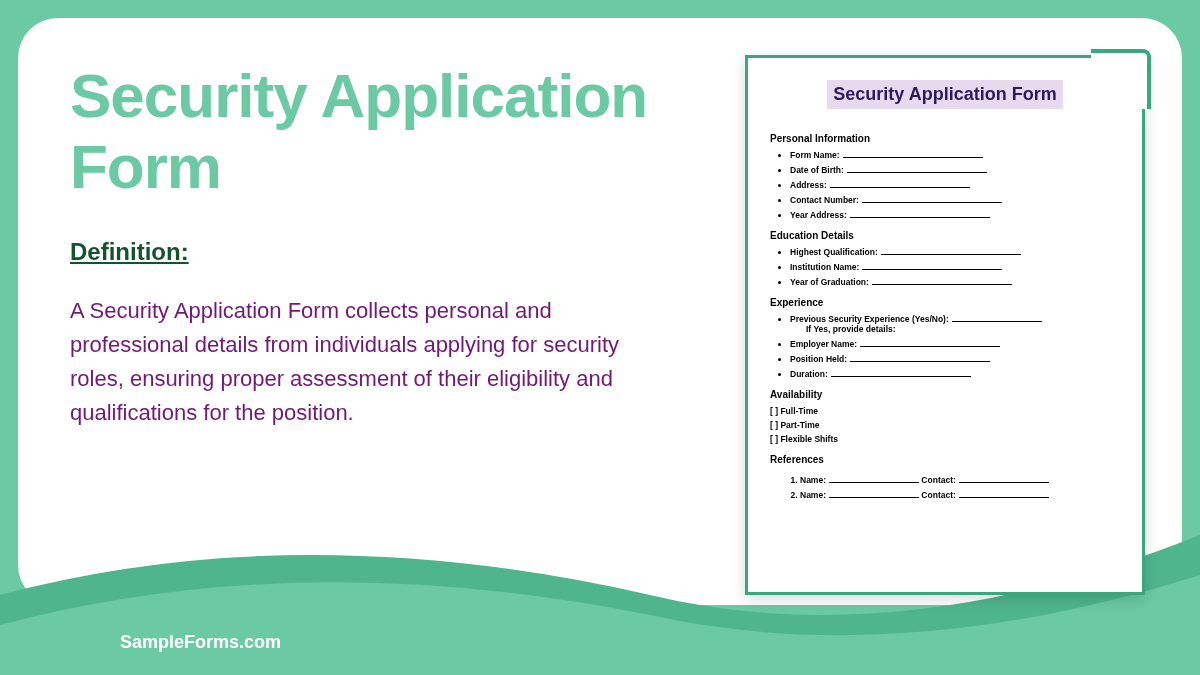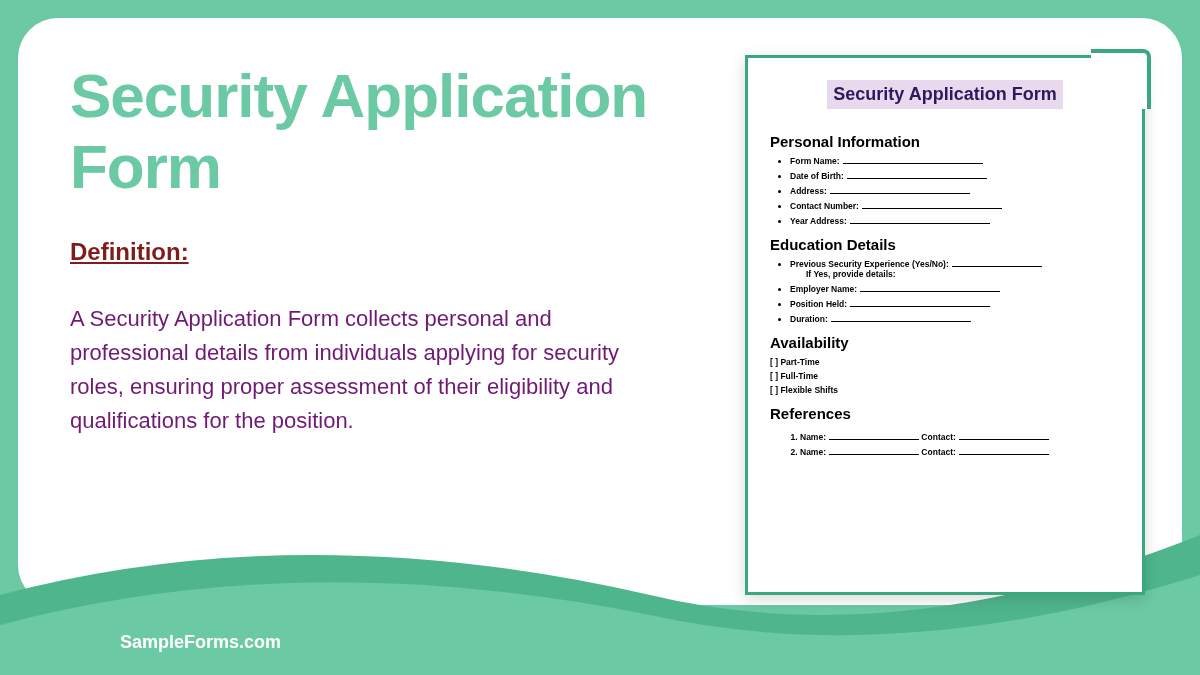--- a/index.html
+++ b/index.html
@@ -40,23 +40,23 @@
     font-weight: 800;
     color: #6bc9a3;
     line-height: 1.15;
     letter-spacing: -1px;
     margin-bottom: 35px;
     font-family: 'Arial Black', Arial, sans-serif;
   }
   .def-label {
     font-size: 24px;
     font-weight: 700;
-    color: #7f1d1d;
+    color: #14532d;
     text-decoration: underline;
-    margin-bottom: 36px;
+    margin-bottom: 28px;
   }
   .def-text {
     font-size: 22px;
     color: #701a75;
     line-height: 1.55;
     max-width: 560px;
   }
   .footer-brand {
     position: absolute;
     left: 120px;
@@ -102,21 +102,21 @@
     font-size: 18px;
     font-weight: 700;
     color: #2b1b5c;
     background: #e9d9ee;
     padding: 4px 6px;
     display: inline-block;
     margin-bottom: 14px;
   }
   .form-title-wrap { text-align: center; margin-bottom: 10px; }
   .sect-head {
-    font-size: 15px;
+    font-size: 10px;
     font-weight: 700;
     margin: 10px 0 6px 0;
   }
   .form-preview ul { list-style: disc; padding-left: 20px; margin: 0 0 4px 0; }
   .form-preview ol { padding-left: 20px; margin: 10px; }
   .form-preview li { margin: 5px 0; font-weight: 700; font-size: 8.5px; }
   .blank {
     display: inline-block;
     border-bottom: 1px solid #000;
     min-width: 140px;
@@ -158,31 +158,37 @@
     <div class="sect-head">Personal Information</div>
     <ul>
       <li><span>Form Name:</span><span class="blank"></span></li>
       <li><span>Date of Birth:</span><span class="blank"></span></li>
       <li><span>Address:</span><span class="blank"></span></li>
       <li><span>Contact Number:</span><span class="blank"></span></li>
       <li><span>Year Address:</span><span class="blank"></span></li>
     </ul>
 
     <div class="sect-head">Education Details</div>
+    <ul>
+      <li><span>Highest Qualification:</span><span class="blank"></span></li>
+      <li><span>Institution Name:</span><span class="blank"></span></li>
+      <li><span>Year of Graduation:</span><span class="blank"></span></li>
+    </ul>
 
+    <div class="sect-head">Experience</div>
     <ul>
       <li><span>Previous Security Experience (Yes/No):</span><span class="blank short"></span><br><span class="sub">If Yes, provide details:</span></li>
       <li><span>Employer Name:</span><span class="blank"></span></li>
       <li><span>Position Held:</span><span class="blank"></span></li>
       <li><span>Duration:</span><span class="blank"></span></li>
     </ul>
 
     <div class="sect-head">Availability</div>
+    <div class="avail-line">[ ] Full-Time</div>
     <div class="avail-line">[ ] Part-Time</div>
-    <div class="avail-line">[ ] Full-Time</div>
     <div class="avail-line">[ ] Flexible Shifts</div>
 
     <div class="sect-head">References</div>
     <ol>
       <li><span>Name:</span><span class="blank short"></span> <span>Contact:</span><span class="blank short"></span></li>
       <li><span>Name:</span><span class="blank short"></span> <span>Contact:</span><span class="blank short"></span></li>
     </ol>
   </div>
 </div>
 

